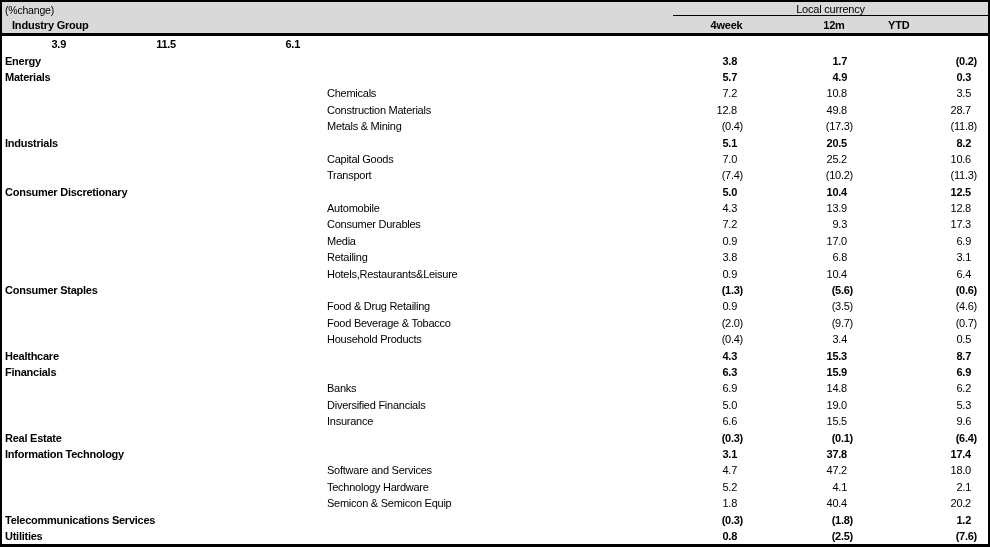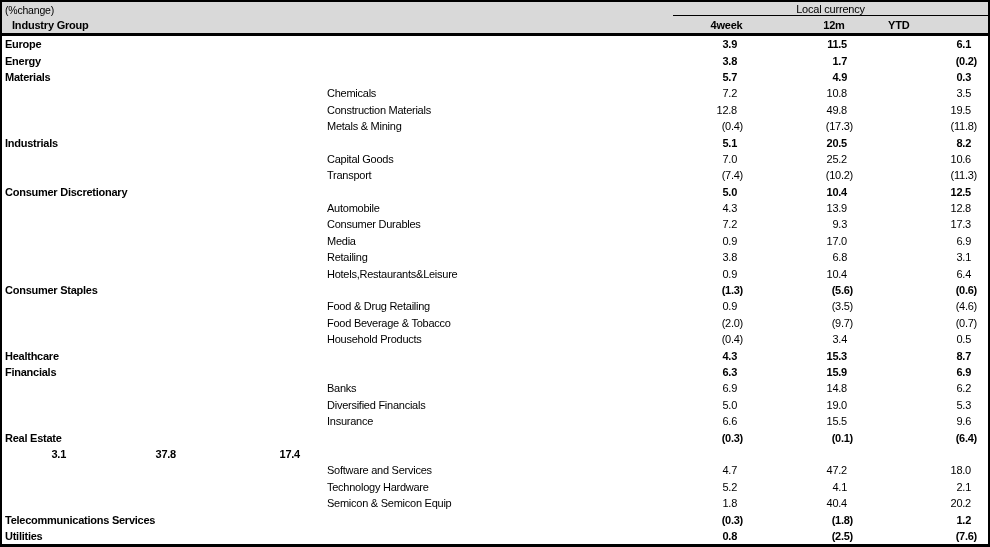--- a/index.html
+++ b/index.html
@@ -92,21 +92,20 @@
     <div class="lc-wrap">Local currency</div>
     <div class="hdr-row2">
       <div class="ig">Industry Group</div>
       <div class="h0">4week</div>
       <div class="h1">12m</div>
       <div class="h2">YTD</div>
     </div>
   </div>
   <div class="tbody">
       <div class="row main">
-        <div class="lbl">Europe</div>
         <div class="c0"><span class="val">3.9</span></div>
         <div class="c1"><span class="val">11.5</span></div>
         <div class="c2"><span class="val">6.1</span></div>
       </div>
       <div class="row main">
         <div class="lbl">Energy</div>
         <div class="c0"><span class="val">3.8</span></div>
         <div class="c1"><span class="val">1.7</span></div>
         <div class="c2"><span class="val neg">(0.2)</span></div>
       </div>
@@ -119,21 +118,21 @@
       <div class="row sub">
         <div class="lbl">Chemicals</div>
         <div class="c0"><span class="val">7.2</span></div>
         <div class="c1"><span class="val">10.8</span></div>
         <div class="c2"><span class="val">3.5</span></div>
       </div>
       <div class="row sub">
         <div class="lbl">Construction Materials</div>
         <div class="c0"><span class="val">12.8</span></div>
         <div class="c1"><span class="val">49.8</span></div>
-        <div class="c2"><span class="val">19.5</span></div>
+        <div class="c2"><span class="val">28.7</span></div>
       </div>
       <div class="row sub">
         <div class="lbl">Metals &amp; Mining</div>
         <div class="c0"><span class="val neg">(0.4)</span></div>
         <div class="c1"><span class="val neg">(17.3)</span></div>
         <div class="c2"><span class="val neg">(11.8)</span></div>
       </div>
       <div class="row main">
         <div class="lbl">Industrials</div>
         <div class="c0"><span class="val">5.1</span></div>
@@ -242,20 +241,21 @@
         <div class="c1"><span class="val">15.5</span></div>
         <div class="c2"><span class="val">9.6</span></div>
       </div>
       <div class="row main">
         <div class="lbl">Real Estate</div>
         <div class="c0"><span class="val neg">(0.3)</span></div>
         <div class="c1"><span class="val neg">(0.1)</span></div>
         <div class="c2"><span class="val neg">(6.4)</span></div>
       </div>
       <div class="row main">
+        <div class="lbl">Information Technology</div>
         <div class="c0"><span class="val">3.1</span></div>
         <div class="c1"><span class="val">37.8</span></div>
         <div class="c2"><span class="val">17.4</span></div>
       </div>
       <div class="row sub">
         <div class="lbl">Software and Services</div>
         <div class="c0"><span class="val">4.7</span></div>
         <div class="c1"><span class="val">47.2</span></div>
         <div class="c2"><span class="val">18.0</span></div>
       </div>

